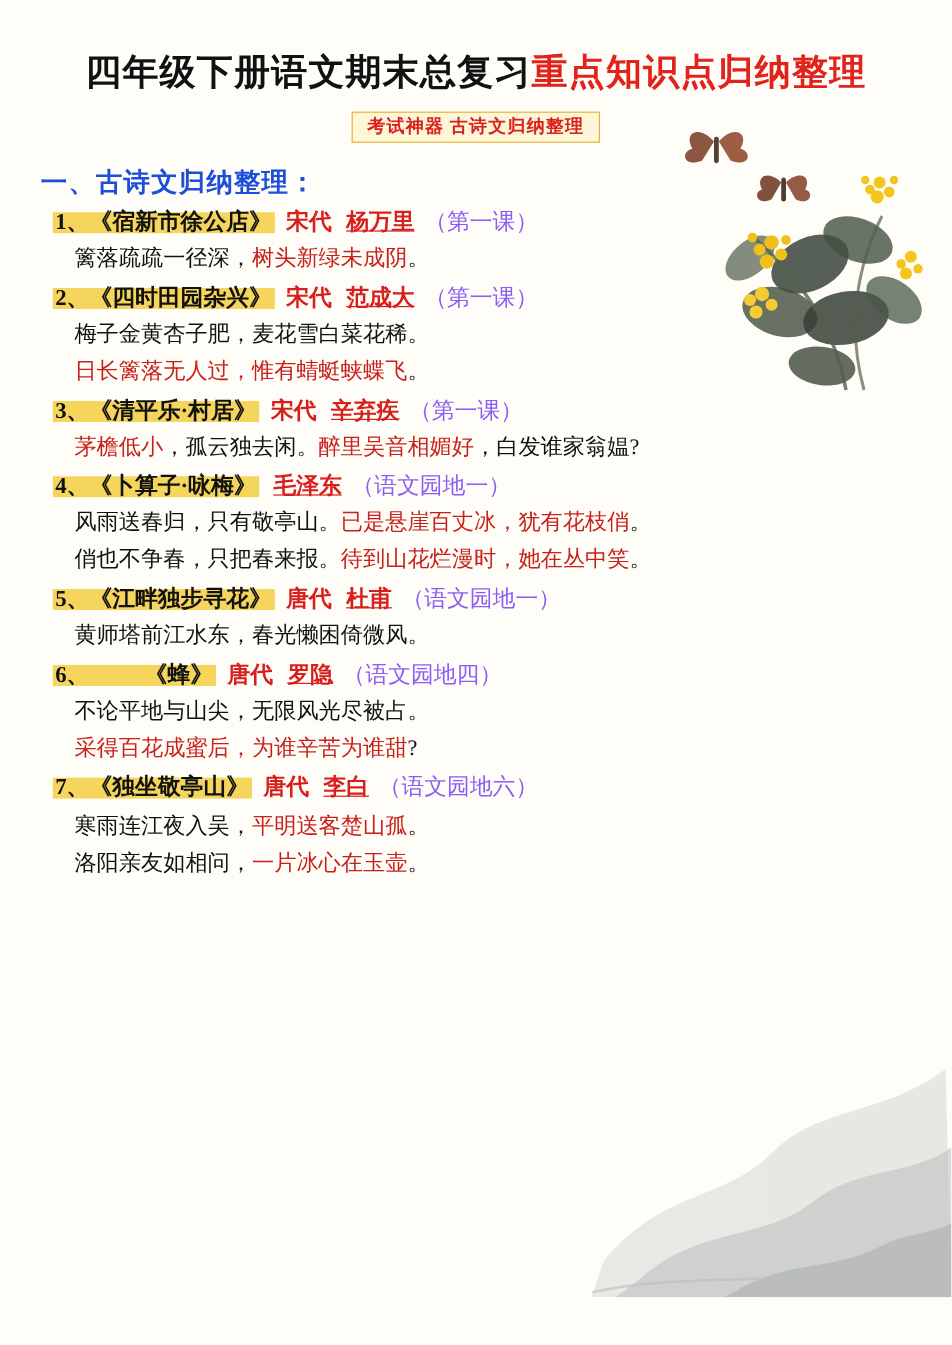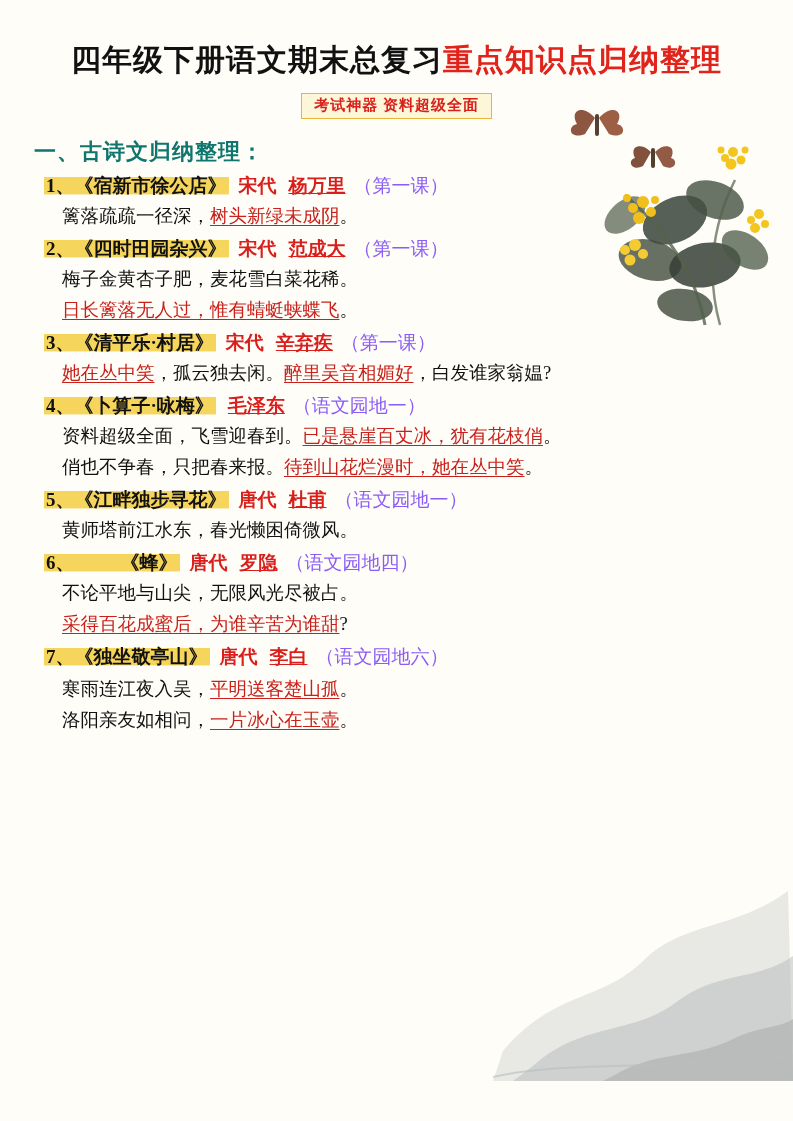--- a/index.html
+++ b/index.html
@@ -76,21 +76,21 @@
     padding: 2px 12px 3px 12px;
     letter-spacing: 1px;
     font-weight: bold;
   }
 
   
   .section-heading {
     margin: 18px 0 4px 34px;
     font-size: 22px;
     font-weight: bold;
-    color: #0f766e;
+    color: #1d4ed8;
     letter-spacing: 1px;
   }
 
   
   .entry {
     margin: 0 0 2px 0;
     position: relative;
     z-index: 2;
   }
   .entry-head {
@@ -129,21 +129,20 @@
 
   .line {
     margin-left: 62px;
     font-size: 18.5px;
     line-height: 31px;
     color: #111;
     white-space: nowrap;
   }
   .u {
     color: #c8201a;
-    text-decoration: underline;
     text-decoration-color: #c8201a;
     text-underline-offset: 3px;
   }
 
   
   .entry-head .wide-gap { display:inline-block; width: 46px; }
 </style>
 </head>
 <body>
 
@@ -213,42 +212,42 @@
       <path d="M0 226 C 70 210, 150 220, 300 205" stroke="#6b7779" stroke-width="2" fill="none" opacity="0.6"></path>
     </g>
   </svg>
 
   <div class="title-block">
     <div class="main-title">
       <span class="t-black">四年级下册语文期末总复习</span><span class="t-red">重点知识点归纳整理</span>
     </div>
   </div>
   <div class="subtitle-wrap">
-    <span class="subtitle">考试神器 资料超级全面</span>
+    <span class="subtitle">考试神器 古诗文归纳整理</span>
   </div>
 
   <div class="section-heading">一、古诗文归纳整理：</div>
 
   <div id="entries">
       <div class="entry">
         <div class="entry-head"><span class="hl"><span class="idx">1、</span><span class="ptitle">《宿新市徐公店》</span></span><span class="dynasty">宋代</span><span class="author">杨万里</span><span class="lesson">（第一课）</span></div>
         <div class="line"><span class="">篱落疏疏一径深，</span><span class="u">树头新绿未成阴</span><span class="">。</span></div>
       </div>
       <div class="entry">
         <div class="entry-head"><span class="hl"><span class="idx">2、</span><span class="ptitle">《四时田园杂兴》</span></span><span class="dynasty">宋代</span><span class="author">范成大</span><span class="lesson">（第一课）</span></div>
         <div class="line"><span class="">梅子金黄杏子肥，麦花雪白菜花稀。</span></div>
         <div class="line"><span class="u">日长篱落无人过，惟有蜻蜓蛱蝶飞</span><span class="">。</span></div>
       </div>
       <div class="entry">
         <div class="entry-head"><span class="hl"><span class="idx">3、</span><span class="ptitle">《清平乐·村居》</span></span><span class="dynasty">宋代</span><span class="author">辛弃疾</span><span class="lesson">（第一课）</span></div>
-        <div class="line"><span class="u">她在丛中笑</span><span class="">，孤云独去闲。</span><span class="u">醉里吴音相媚好</span><span class="">，白发谁家翁媪?</span></div>
+        <div class="line"><span class="u">茅檐低小</span><span class="">，孤云独去闲。</span><span class="u">醉里吴音相媚好</span><span class="">，白发谁家翁媪?</span></div>
       </div>
       <div class="entry">
         <div class="entry-head"><span class="hl"><span class="idx">4、</span><span class="ptitle">《卜算子·咏梅》</span></span><span class="author">毛泽东</span><span class="lesson">（语文园地一）</span></div>
-        <div class="line"><span class="">资料超级全面，飞雪迎春到。</span><span class="u">已是悬崖百丈冰，犹有花枝俏</span><span class="">。</span></div>
+        <div class="line"><span class="">风雨送春归，只有敬亭山。</span><span class="u">已是悬崖百丈冰，犹有花枝俏</span><span class="">。</span></div>
         <div class="line"><span class="">俏也不争春，只把春来报。</span><span class="u">待到山花烂漫时，她在丛中笑</span><span class="">。</span></div>
       </div>
       <div class="entry">
         <div class="entry-head"><span class="hl"><span class="idx">5、</span><span class="ptitle">《江畔独步寻花》</span></span><span class="dynasty">唐代</span><span class="author">杜甫</span><span class="lesson">（语文园地一）</span></div>
         <div class="line"><span class="">黄师塔前江水东，春光懒困倚微风。</span></div>
       </div>
       <div class="entry">
         <div class="entry-head"><span class="hl"><span class="idx">6、</span><span class="wide-gap"></span><span class="ptitle">《蜂》</span></span><span class="dynasty">唐代</span><span class="author">罗隐</span><span class="lesson">（语文园地四）</span></div>
         <div class="line"><span class="">不论平地与山尖，无限风光尽被占。</span></div>
         <div class="line"><span class="u">采得百花成蜜后，为谁辛苦为谁甜</span><span class="">?</span></div>

